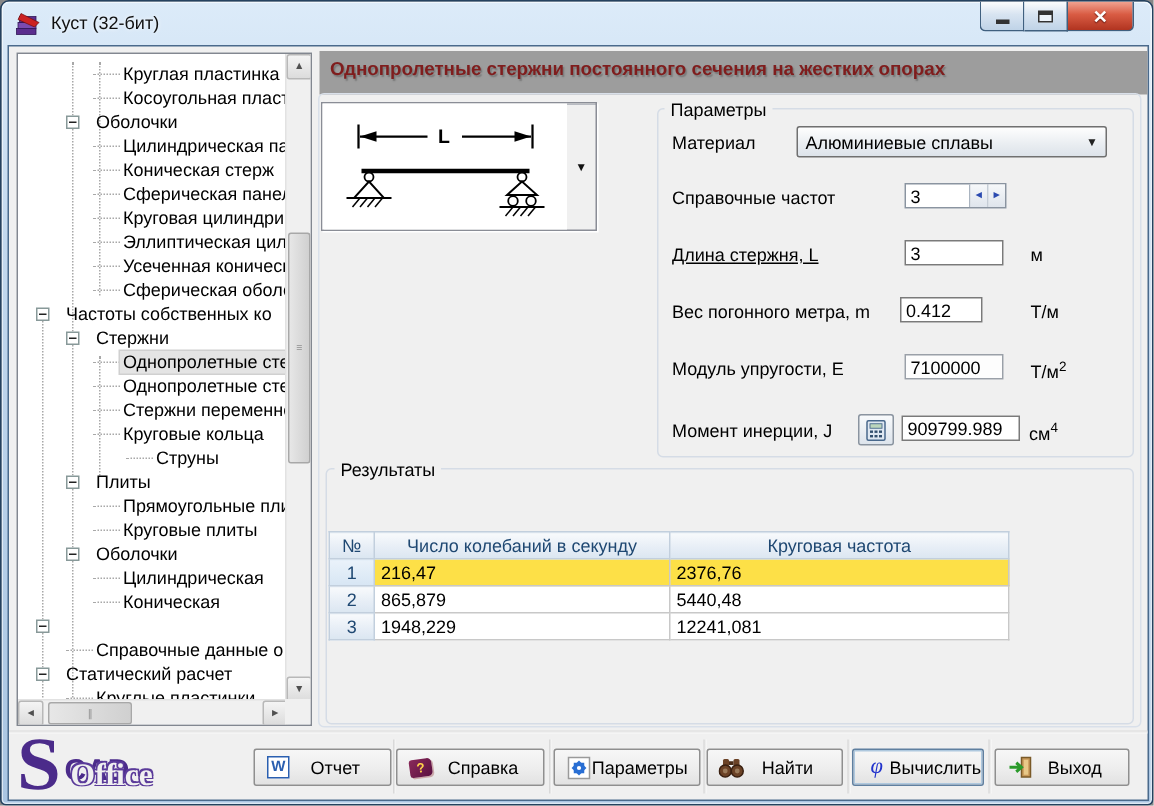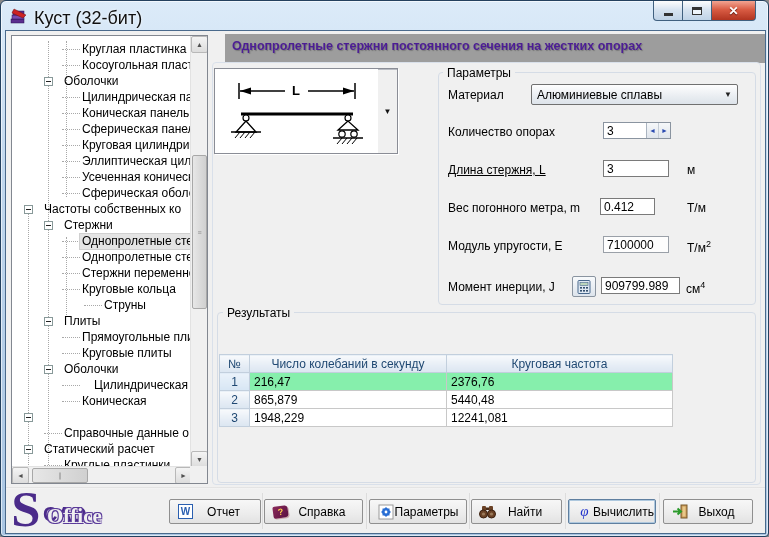--- a/index.html
+++ b/index.html
@@ -7,21 +7,21 @@
   body { background:#888; }
 
   .window { position:relative; width:769px; height:537px;
     background:linear-gradient(180deg,#dcebf9 0%,#c2d8ee 30%,#a9c5e2 100%);
     border:1px solid #24415f; border-radius:6px 6px 4px 4px; overflow:hidden;
     box-shadow:inset 0 0 0 1px rgba(255,255,255,.6); }
 
   
   .titlebar { position:absolute; left:0; top:0; right:0; height:30px; }
   .app-icon { position:absolute; left:9px; top:6px; width:18px; height:18px; }
-  .title-text { position:absolute; left:33px; top:7px; font-size:18px; color:#101010; text-shadow:0 0 3px #fff; }
+  .title-text { position:absolute; left:33px; top:7px; font-size:12px; color:#101010; text-shadow:0 0 3px #fff; }
   .win-btns { position:absolute; top:0; right:12px; display:flex; }
   .win-btn { height:20px; border:1px solid #40607f; border-top:none; display:flex; align-items:center; justify-content:center;
     background:linear-gradient(180deg,#fdfdfd,#d8e4f1 45%,#bfd3e7); }
   .win-btn.min { width:30px; border-radius:0 0 0 4px; }
   .win-btn.max { width:29px; border-left:none; }
   .win-btn.close { width:44px; border-left:none; border-radius:0 0 4px 0;
     background:linear-gradient(180deg,#f2a492,#d95c44 45%,#b13420); }
   .glyph-min { width:9px; height:3px; background:#333; margin-top:7px; }
   .glyph-max { width:10px; height:8px; border:1px solid #333; border-top:3px solid #333; background:#eef4fa; }
   .glyph-close { color:#fff; font-size:12px; font-weight:bold; text-shadow:0 1px 1px #5a1008; }
@@ -48,22 +48,22 @@
   .sb-v { right:0; top:0; width:17px; height:432px; border-left:1px solid #e2e2e2; }
   .sb-h { left:0; bottom:0; height:17px; width:180px; border-top:1px solid #e2e2e2; }
   .sb-btn { position:absolute; width:17px; height:17px; background:linear-gradient(180deg,#f4f4f4,#dcdcdc);
     border:1px solid #b8b8b8; border-radius:2px; display:flex; align-items:center; justify-content:center;
     font-size:7px; color:#505050; }
   .sb-thumb { position:absolute; background:linear-gradient(90deg,#e7e7e7,#d0d0d0); border:1px solid #a8a8a8; border-radius:2px;
     display:flex; align-items:center; justify-content:center; color:#909090; font-size:7px; letter-spacing:0; }
   .sb-corner { position:absolute; right:0; bottom:0; width:17px; height:17px; background:#f0f0f0; }
 
   
-  .main-header { position:absolute; left:219px; top:3px; right:0; height:29px; background:#9d9d9d;
-    color:#4c1d95; font-weight:bold; font-size:12.5px; line-height:25px; padding-left:7px;
+  .main-header { position:absolute; left:207px; top:3px; right:0; height:29px; background:#9d9d9d;
+    color:#7f1d1d; font-weight:bold; font-size:12.5px; line-height:25px; padding-left:7px;
     text-shadow:1px 1px 1px #777; white-space:nowrap; overflow:hidden; }
   .main-panel { position:absolute; left:206px; top:31px; width:549px; height:423px;
     border:1px solid #d9e0ea; border-radius:4px; }
 
   
   .pic-box { position:absolute; left:208px; top:37px; width:184px; height:86px; background:#f0f0f0;
     border:1px solid #8a8d96; box-shadow:inset 1px 1px 0 #b8bbc2, 1px 1px 0 #fff; display:flex; }
   .pic-white { width:163px; height:100%; background:#fff; }
   .pic-strip { flex:1; display:flex; align-items:center; justify-content:center; }
   .pic-drop { font-size:8px; color:#111; }
@@ -96,21 +96,21 @@
     background:linear-gradient(180deg,#f8fafc,#dde4ec); display:flex; align-items:center; justify-content:center; }
 
   
   .res-table { position:absolute; left:213px; top:323px; width:453px; border-collapse:collapse; table-layout:fixed;
     font-size:12px; border:1px solid #9aa8b8; background:#fff; }
   .res-table th { height:18px; font-weight:normal; color:#1f4872; text-align:center;
     background:linear-gradient(180deg,#f8fafc,#e7eef6 55%,#dbe6f1); border:1px solid #c2cfdd; }
   .res-table td { height:18px; border:1px solid #c8c8c8; padding:0 0 0 4px; color:#000; background:#fff; }
   .res-table td.rownum { text-align:center; padding:0; color:#1f4872;
     background:linear-gradient(180deg,#f8fafc,#e7eef6 55%,#dbe6f1); border-color:#c2cfdd; }
-  .res-table tr.selected td { background:#86efac; }
+  .res-table tr.selected td { background:#fde047; }
   .res-table tr.selected td.rownum { background:linear-gradient(180deg,#eaf2fa,#d7e6f4); }
 
   
   .toolbar-divider { position:absolute; left:0; right:0; top:456px; height:2px;
     background:linear-gradient(180deg,#dcdcdc,#fafafa); }
   .tb-sep { position:absolute; top:462px; height:36px; width:2px;
     background:linear-gradient(90deg,#d2d2d2,#fbfbfb); }
   .tb-btn { position:absolute; top:468px; height:25px; border:1px solid #8f8f8f; border-radius:2px;
     background:linear-gradient(180deg,#f7f7f7,#ececec 60%,#e2e2e2); display:flex; align-items:center; padding:0 7px;
     font-size:12px; color:#000; cursor:default; }
@@ -179,21 +179,21 @@
           <div class="tree-item bold" style="padding-left: 32px;">
             <span class="expander"></span>
             <span class="tree-label">Оболочки</span>
           </div>
           <div class="tree-item" style="padding-left: 50px;">
             <span class="stub"></span>
             <span class="tree-label">Цилиндрическая пане</span>
           </div>
           <div class="tree-item" style="padding-left: 50px;">
             <span class="stub"></span>
-            <span class="tree-label">Коническая панель</span>
+            <span class="tree-label">Коническая стерж</span>
           </div>
           <div class="tree-item" style="padding-left: 50px;">
             <span class="stub"></span>
             <span class="tree-label">Сферическая панель</span>
           </div>
           <div class="tree-item" style="padding-left: 50px;">
             <span class="stub"></span>
             <span class="tree-label">Круговая цилиндриче</span>
           </div>
           <div class="tree-item" style="padding-left: 50px;">
@@ -245,21 +245,21 @@
             <span class="tree-label">Прямоугольные плит</span>
           </div>
           <div class="tree-item" style="padding-left: 50px;">
             <span class="stub"></span>
             <span class="tree-label">Круговые плиты</span>
           </div>
           <div class="tree-item bold" style="padding-left: 32px;">
             <span class="expander"></span>
             <span class="tree-label">Оболочки</span>
           </div>
-          <div class="tree-item" style="padding-left: 50px; justify-content: space-between;">
+          <div class="tree-item" style="padding-left: 50px;">
             <span class="stub"></span>
             <span class="tree-label">Цилиндрическая</span>
           </div>
           <div class="tree-item" style="padding-left: 50px;">
             <span class="stub"></span>
             <span class="tree-label">Коническая</span>
           </div>
           <div class="tree-item bold" style="padding-left: 12px;">
             <span class="expander"></span>
           </div>
@@ -336,21 +336,21 @@
     </div>
 
     <div class="groupbox gb-params"></div>
     <span class="groupbox-label" style="left:437px; top:35px;">Параметры</span>
     <span class="p-label" style="left:442px; top:57px;">Материал</span>
     <div class="combo">
       <span class="combo-value">Алюминиевые сплавы</span>
       <span class="combo-arrow">▼</span>
     </div>
     <div id="param-rows">
-        <span class="p-label" style="left: 442px; top: 94px;">Количество опорах</span>
+        <span class="p-label" style="left: 442px; top: 94px;">Справочные частот</span>
         <div class="spinner">
           <span class="spin-value">3</span>
           <div class="spin-btns">
             <div class="spin-btn">◄</div>
             <div class="spin-btn">►</div>
           </div>
         </div>
         <span class="p-label" style="left: 442px; top: 132px; text-decoration: underline;">Длина стержня, L</span>
         <div class="field" style="left: 597px; top: 129px; width: 66px;">3</div>
         <span class="p-unit" style="left: 681px; top: 132px;">м</span>

